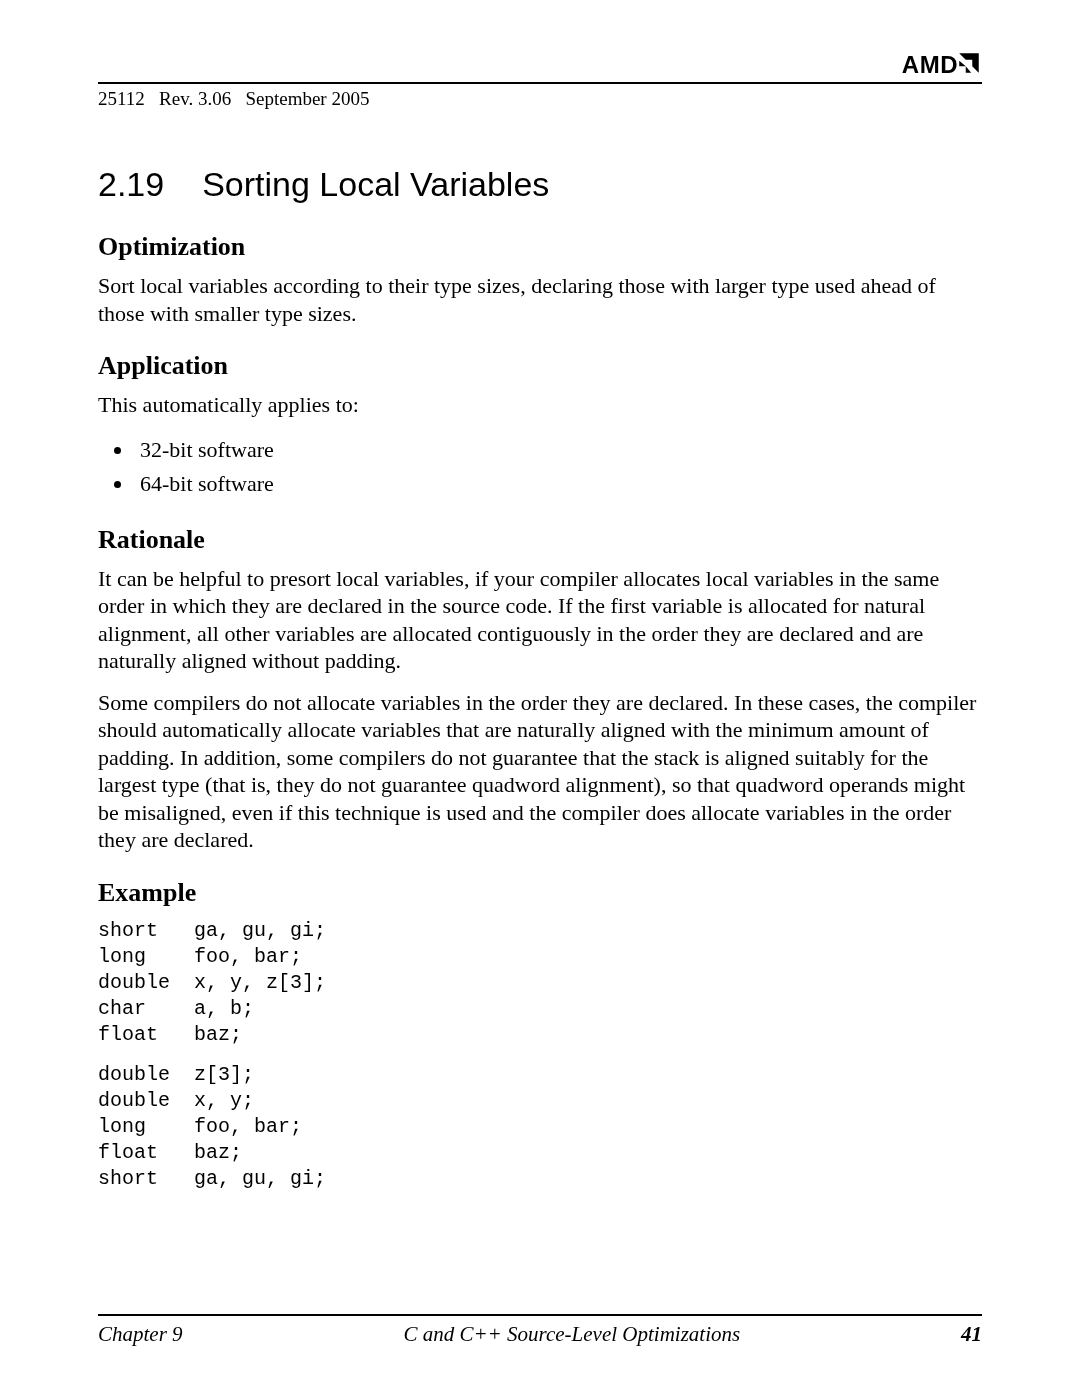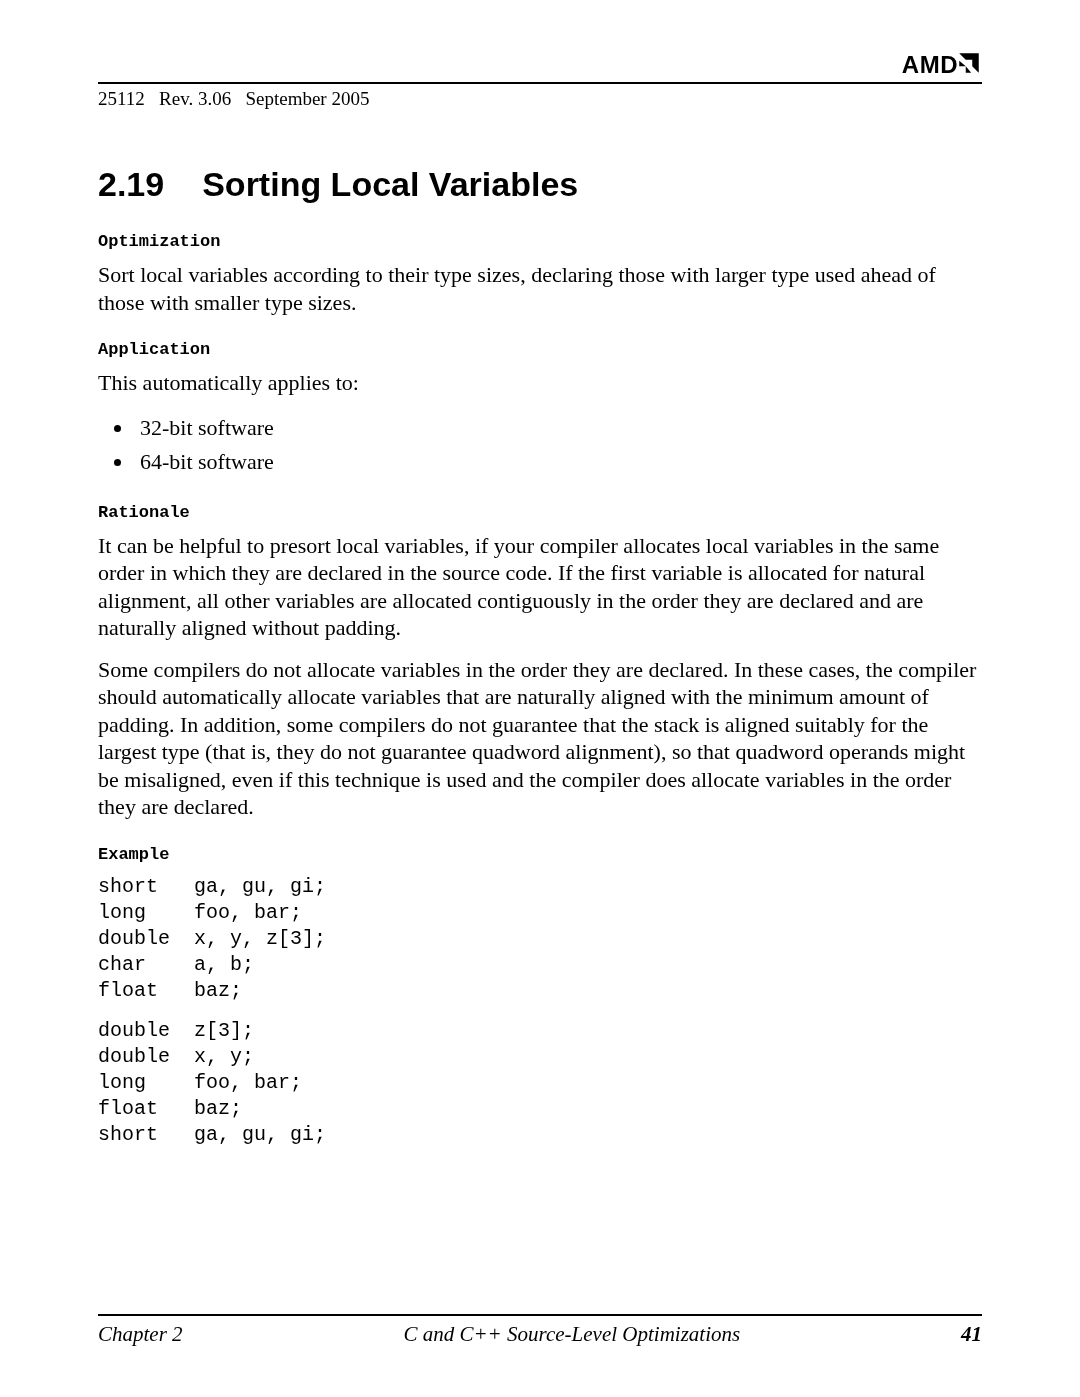--- a/index.html
+++ b/index.html
@@ -41,32 +41,32 @@
     display: flex;
     justify-content: space-between;
     font-size: 19px;
     margin-bottom: 55px;
   }
   .headerline .doc-title {
     font-style: italic;
   }
   h1.section {
     font-family: Arial, Helvetica, sans-serif;
-    font-weight: 700;
+    font-weight: 400;
     font-size: 34px;
     margin: 16px 0 28px 0;
   }
   h1.section .num {
     display: inline-block;
     margin-right: 38px;
   }
   h2.sub {
-    font-family: Liberation Mono, monospace;
+    font-family: Liberation Serif, serif;
     font-weight: 700;
-    font-size: 17px;
+    font-size: 26px;
     margin: 24px 0 10px 0;
   }
   p {
     font-size: 22px;
     line-height: 1.25;
     margin: 10px 0 14px 0;
   }
   ul.bullets {
     margin: 6px 0 14px 0;
     padding-left: 36px;
@@ -149,19 +149,19 @@
 float   baz;</pre>
   <pre class="code">double  z[3];
 double  x, y;
 long    foo, bar;
 float   baz;
 short   ga, gu, gi;</pre>
 
   <div class="footerline">
     <hr class="footer-hr">
     <div class="footer-row">
-      <span>Chapter 2</span>
+      <span>Chapter 9</span>
       <span>C and C++ Source-Level Optimizations</span>
       <span class="pg">41</span>
     </div>
   </div>
 
 </div>
 
 </body></html>

